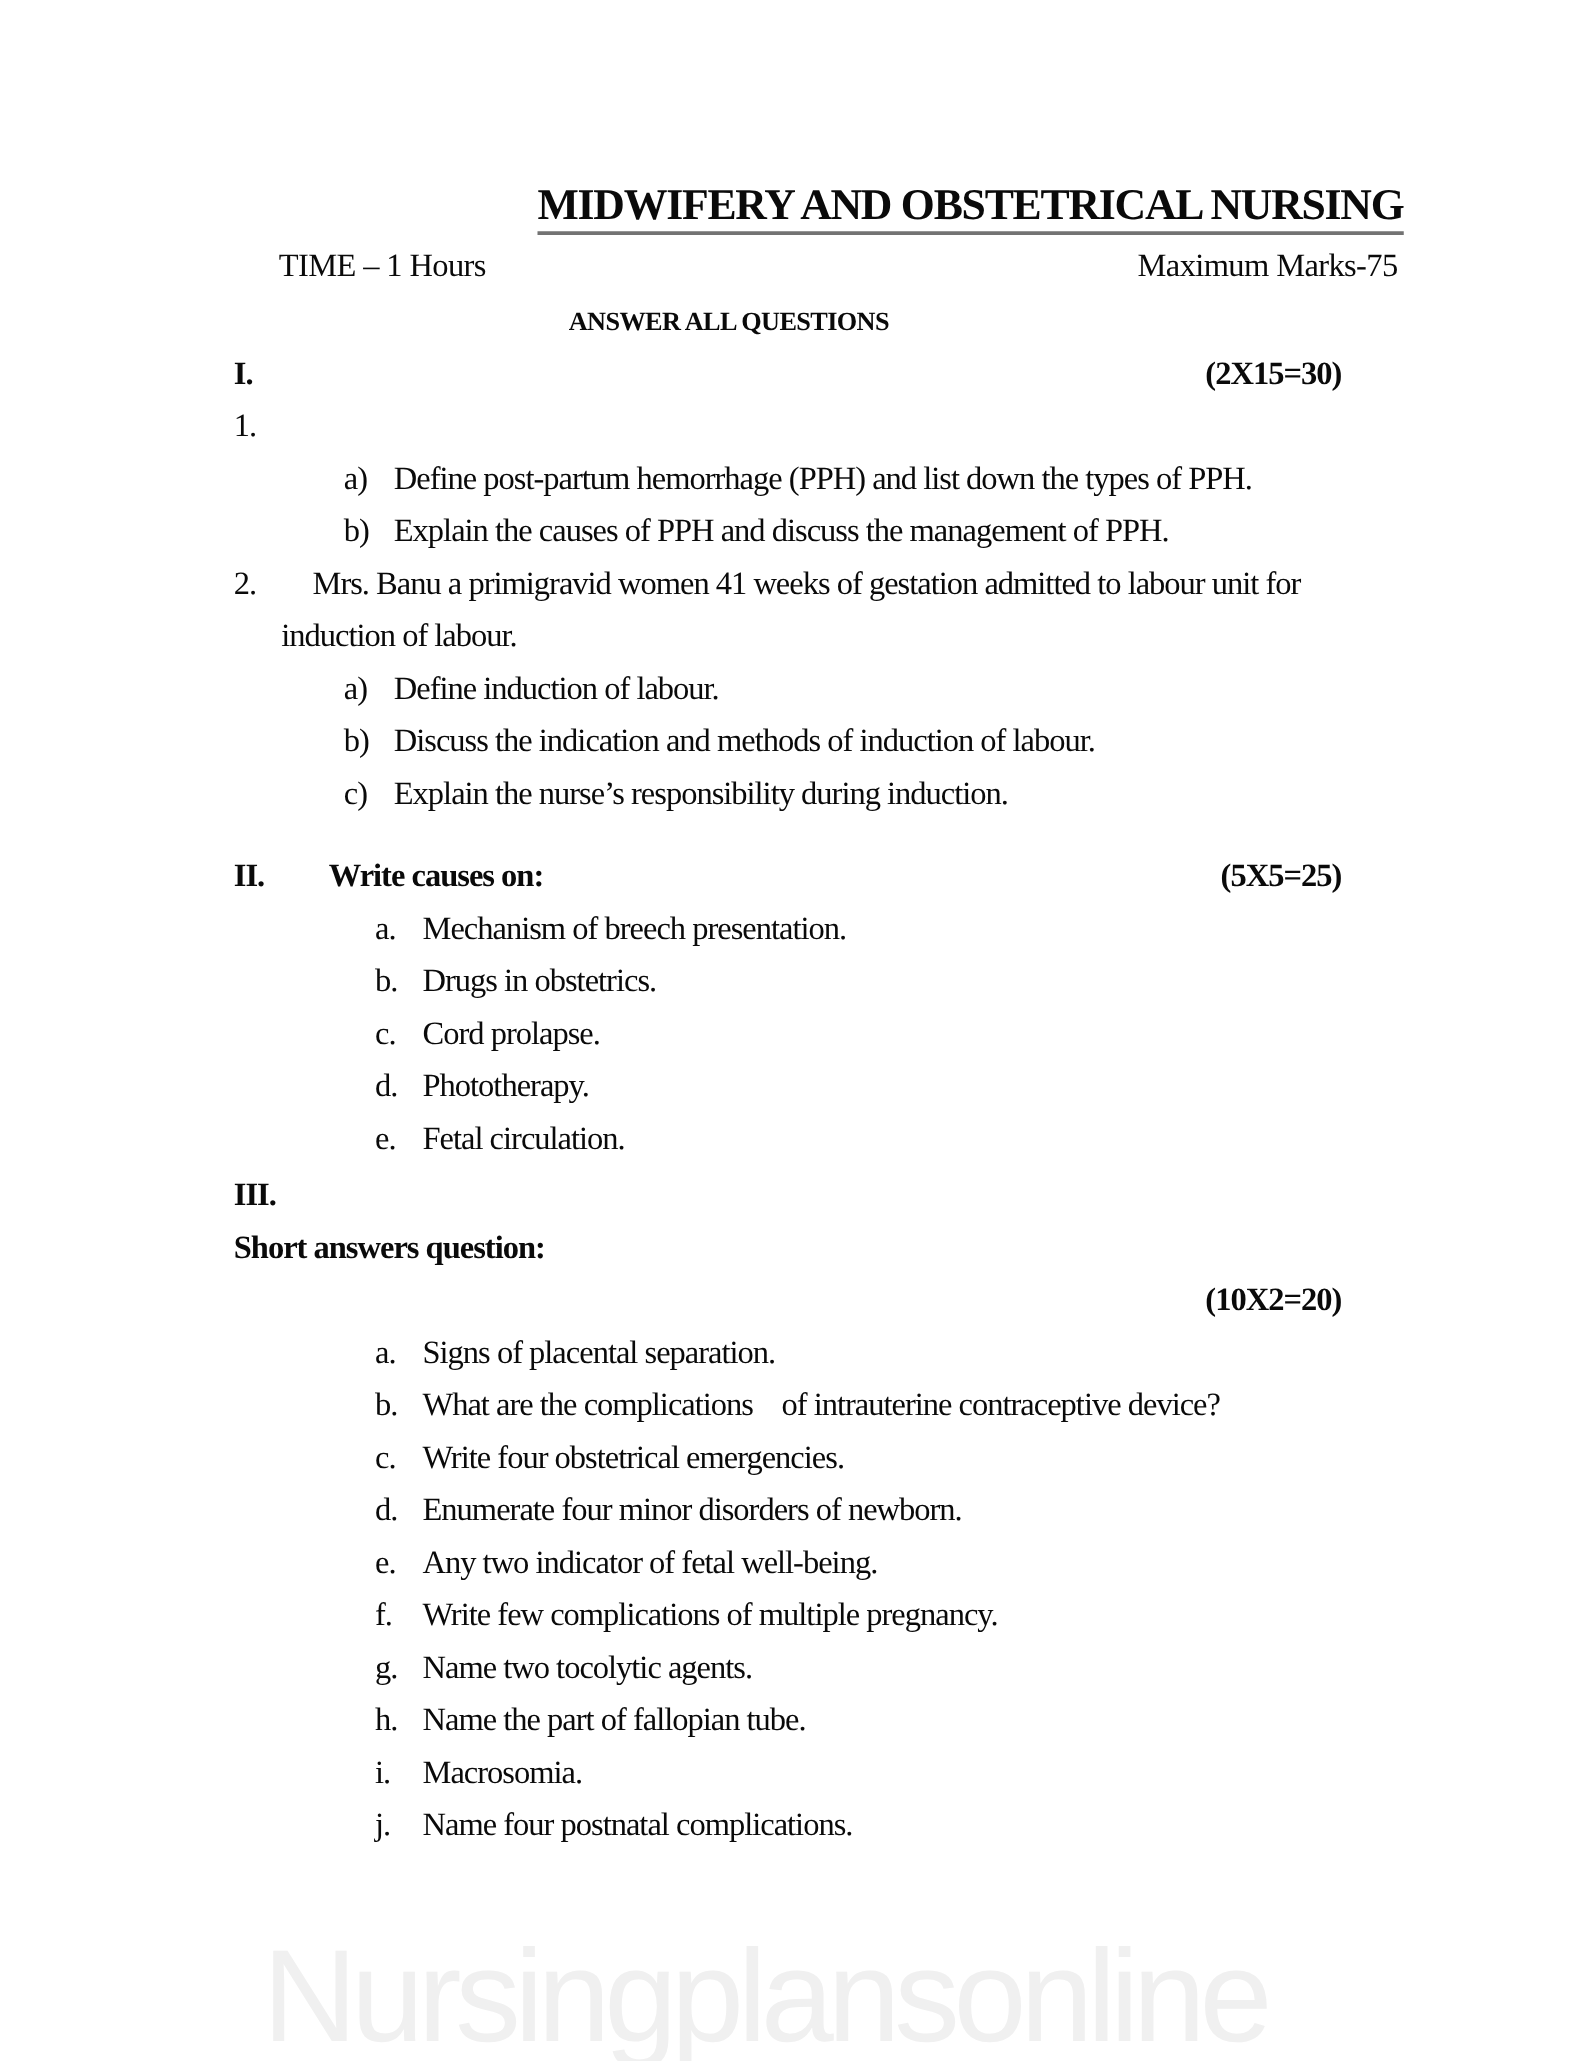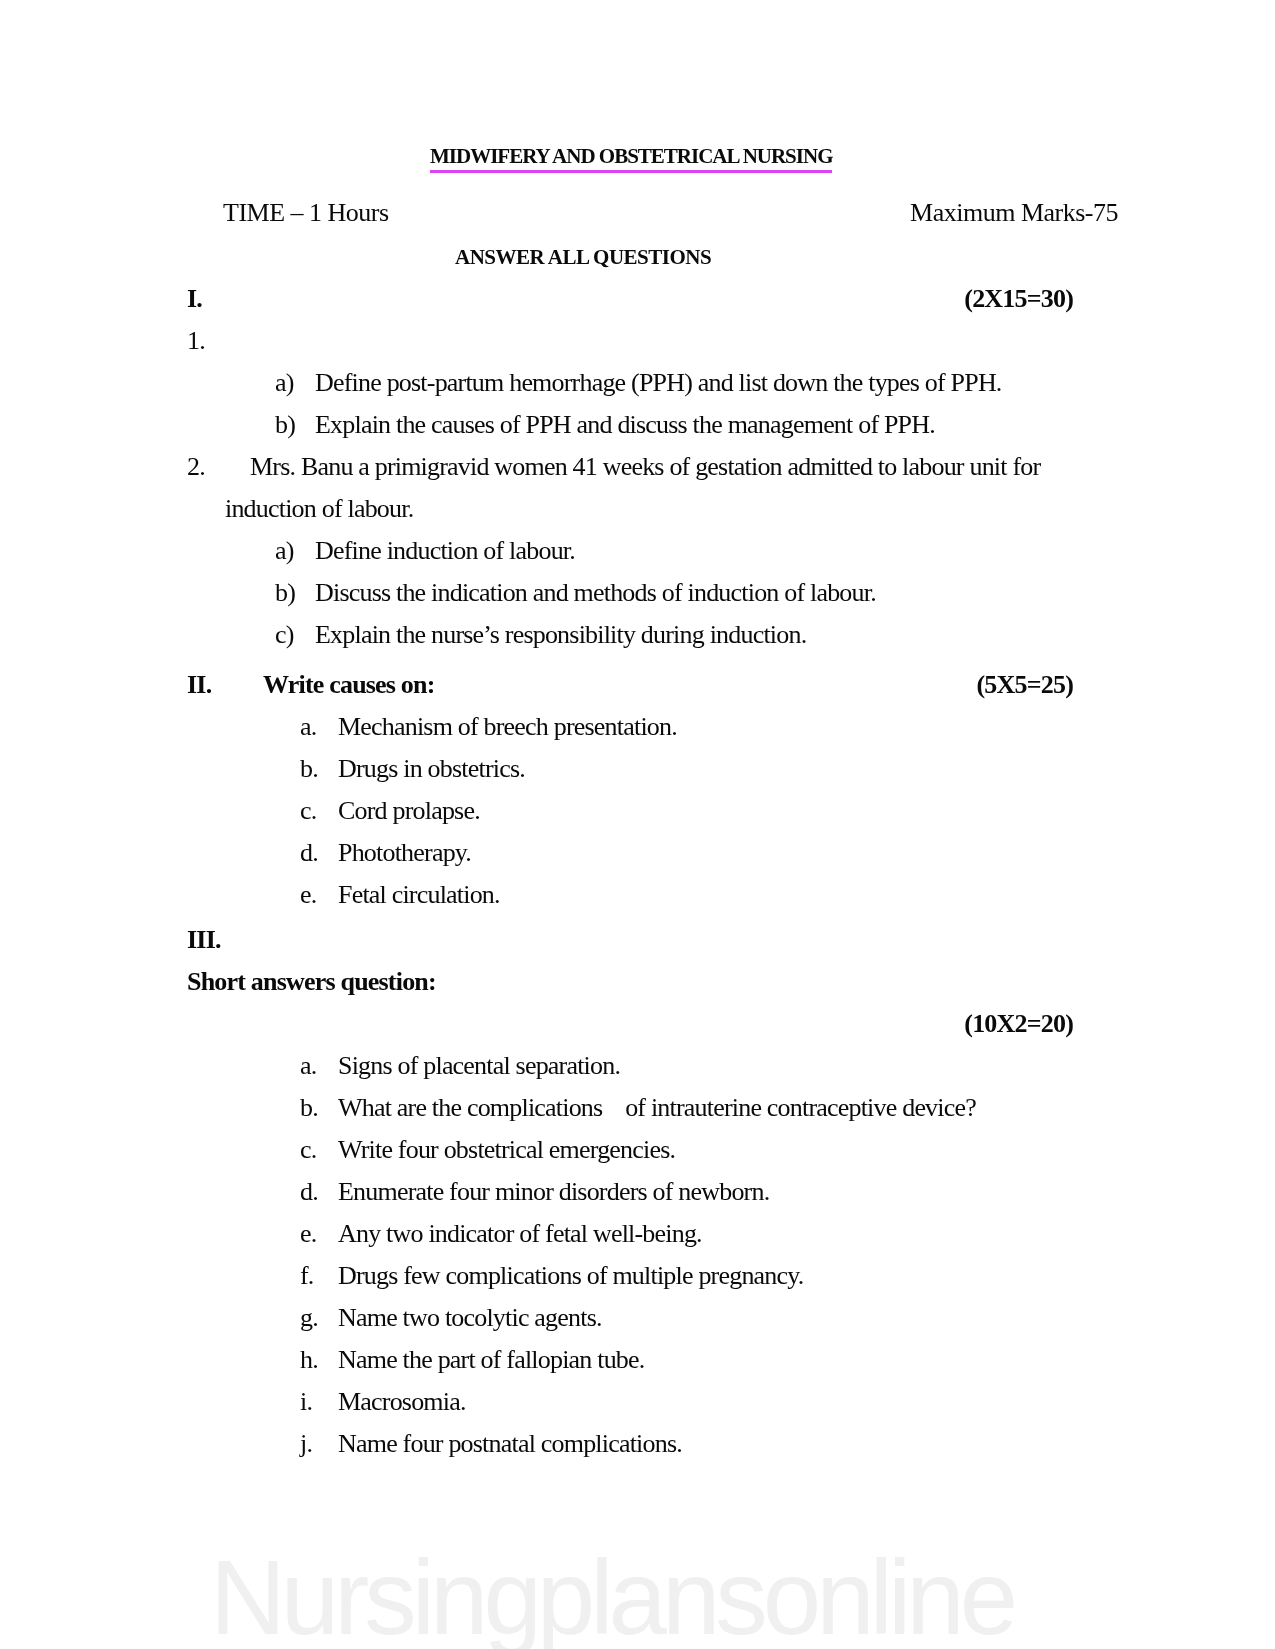--- a/index.html
+++ b/index.html
@@ -10,25 +10,25 @@
     height: 1649px;
     background: #ffffff;
     color: #0a0a0a;
     font-family: "Liberation Serif", serif;
     overflow: hidden;
   }
   .doc-title {
     position: absolute;
     left: 430px;
     top: 144px;
-    font-size: 21px;
+    font-size: 35px;
     font-weight: bold;
     letter-spacing: -1px;
     white-space: nowrap;
-    border-bottom: 3px solid #d946ef;
+    border-bottom: 3px solid #737373;
     padding-bottom: 1px;
   }
   .time-line {
     position: absolute;
     left: 223px;
     top: 198px;
     font-size: 26px;
     letter-spacing: -0.5px;
     white-space: nowrap;
   }
@@ -58,21 +58,21 @@
   }
   .row {
     display: flex;
     align-items: baseline;
     line-height: 42px;
     font-size: 26px;
     letter-spacing: -0.8px;
     white-space: pre-wrap;
   }
   .row.section { font-weight: bold; }
-  .question-list .row:nth-child(10) { margin-top: 8px; }
+  .question-list .row:nth-child(10) { margin-top: 24px; }
   .question-list .row:nth-child(16) { margin-top: 3px; flex-direction: column; }
   .section .numeral { width: 76px; flex: none; }
   .numbered .numeral { width: 63px; flex: none; }
   .section .text { flex: 1 1 auto; }
   .marks { margin-left: auto; flex: none; }
   .continuation { padding-left: 38px; }
   .sub-paren { padding-left: 88px; }
   .sub-paren .letter { width: 40px; flex: none; }
   .sub-dot { padding-left: 113px; }
   .sub-dot .letter { width: 38px; flex: none; }
@@ -110,20 +110,20 @@
     <div class="row sub-dot"><span class="letter">b.</span><span class="text">Drugs in obstetrics.</span></div>
     <div class="row sub-dot"><span class="letter">c.</span><span class="text">Cord prolapse.</span></div>
     <div class="row sub-dot"><span class="letter">d.</span><span class="text">Phototherapy.</span></div>
     <div class="row sub-dot"><span class="letter">e.</span><span class="text">Fetal circulation.</span></div>
     <div class="row section"><span class="numeral">III.</span><span class="text">Short answers question:</span><span class="marks">(10X2=20)</span></div>
     <div class="row sub-dot"><span class="letter">a.</span><span class="text">Signs of placental separation.</span></div>
     <div class="row sub-dot"><span class="letter">b.</span><span class="text">What are the complications    of intrauterine contraceptive device?</span></div>
     <div class="row sub-dot"><span class="letter">c.</span><span class="text">Write four obstetrical emergencies.</span></div>
     <div class="row sub-dot"><span class="letter">d.</span><span class="text">Enumerate four minor disorders of newborn.</span></div>
     <div class="row sub-dot"><span class="letter">e.</span><span class="text">Any two indicator of fetal well-being.</span></div>
-    <div class="row sub-dot"><span class="letter">f.</span><span class="text">Drugs few complications of multiple pregnancy.</span></div>
+    <div class="row sub-dot"><span class="letter">f.</span><span class="text">Write few complications of multiple pregnancy.</span></div>
     <div class="row sub-dot"><span class="letter">g.</span><span class="text">Name two tocolytic agents.</span></div>
     <div class="row sub-dot"><span class="letter">h.</span><span class="text">Name the part of fallopian tube.</span></div>
     <div class="row sub-dot"><span class="letter">i.</span><span class="text">Macrosomia.</span></div>
     <div class="row sub-dot"><span class="letter">j.</span><span class="text">Name four postnatal complications.</span></div>
   </div>
 
 <div class="watermark">Nursingplansonline</div>
 
 </body></html>

